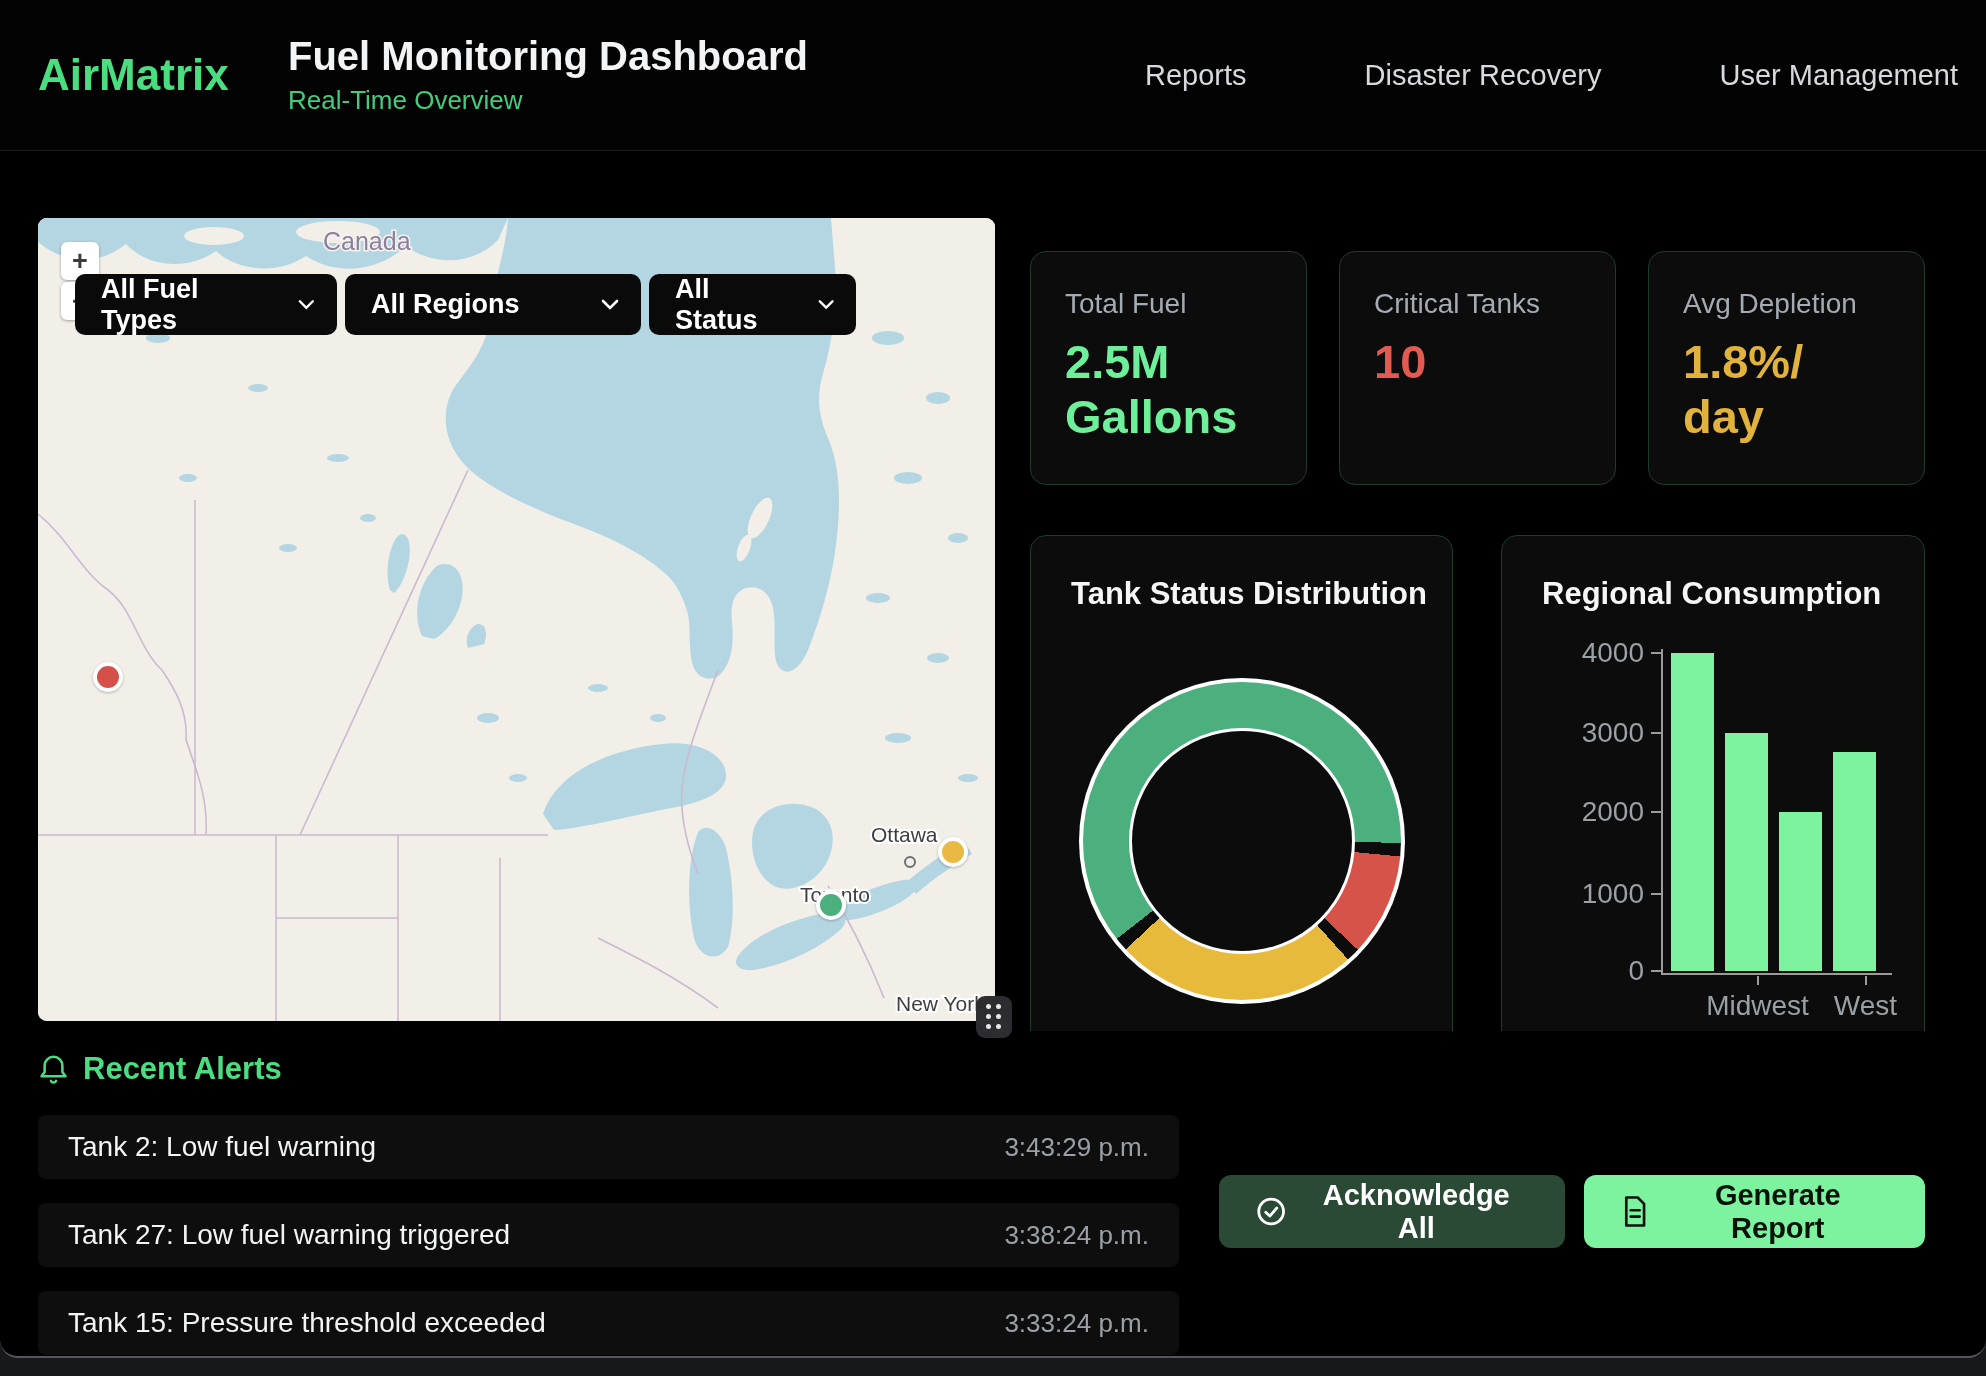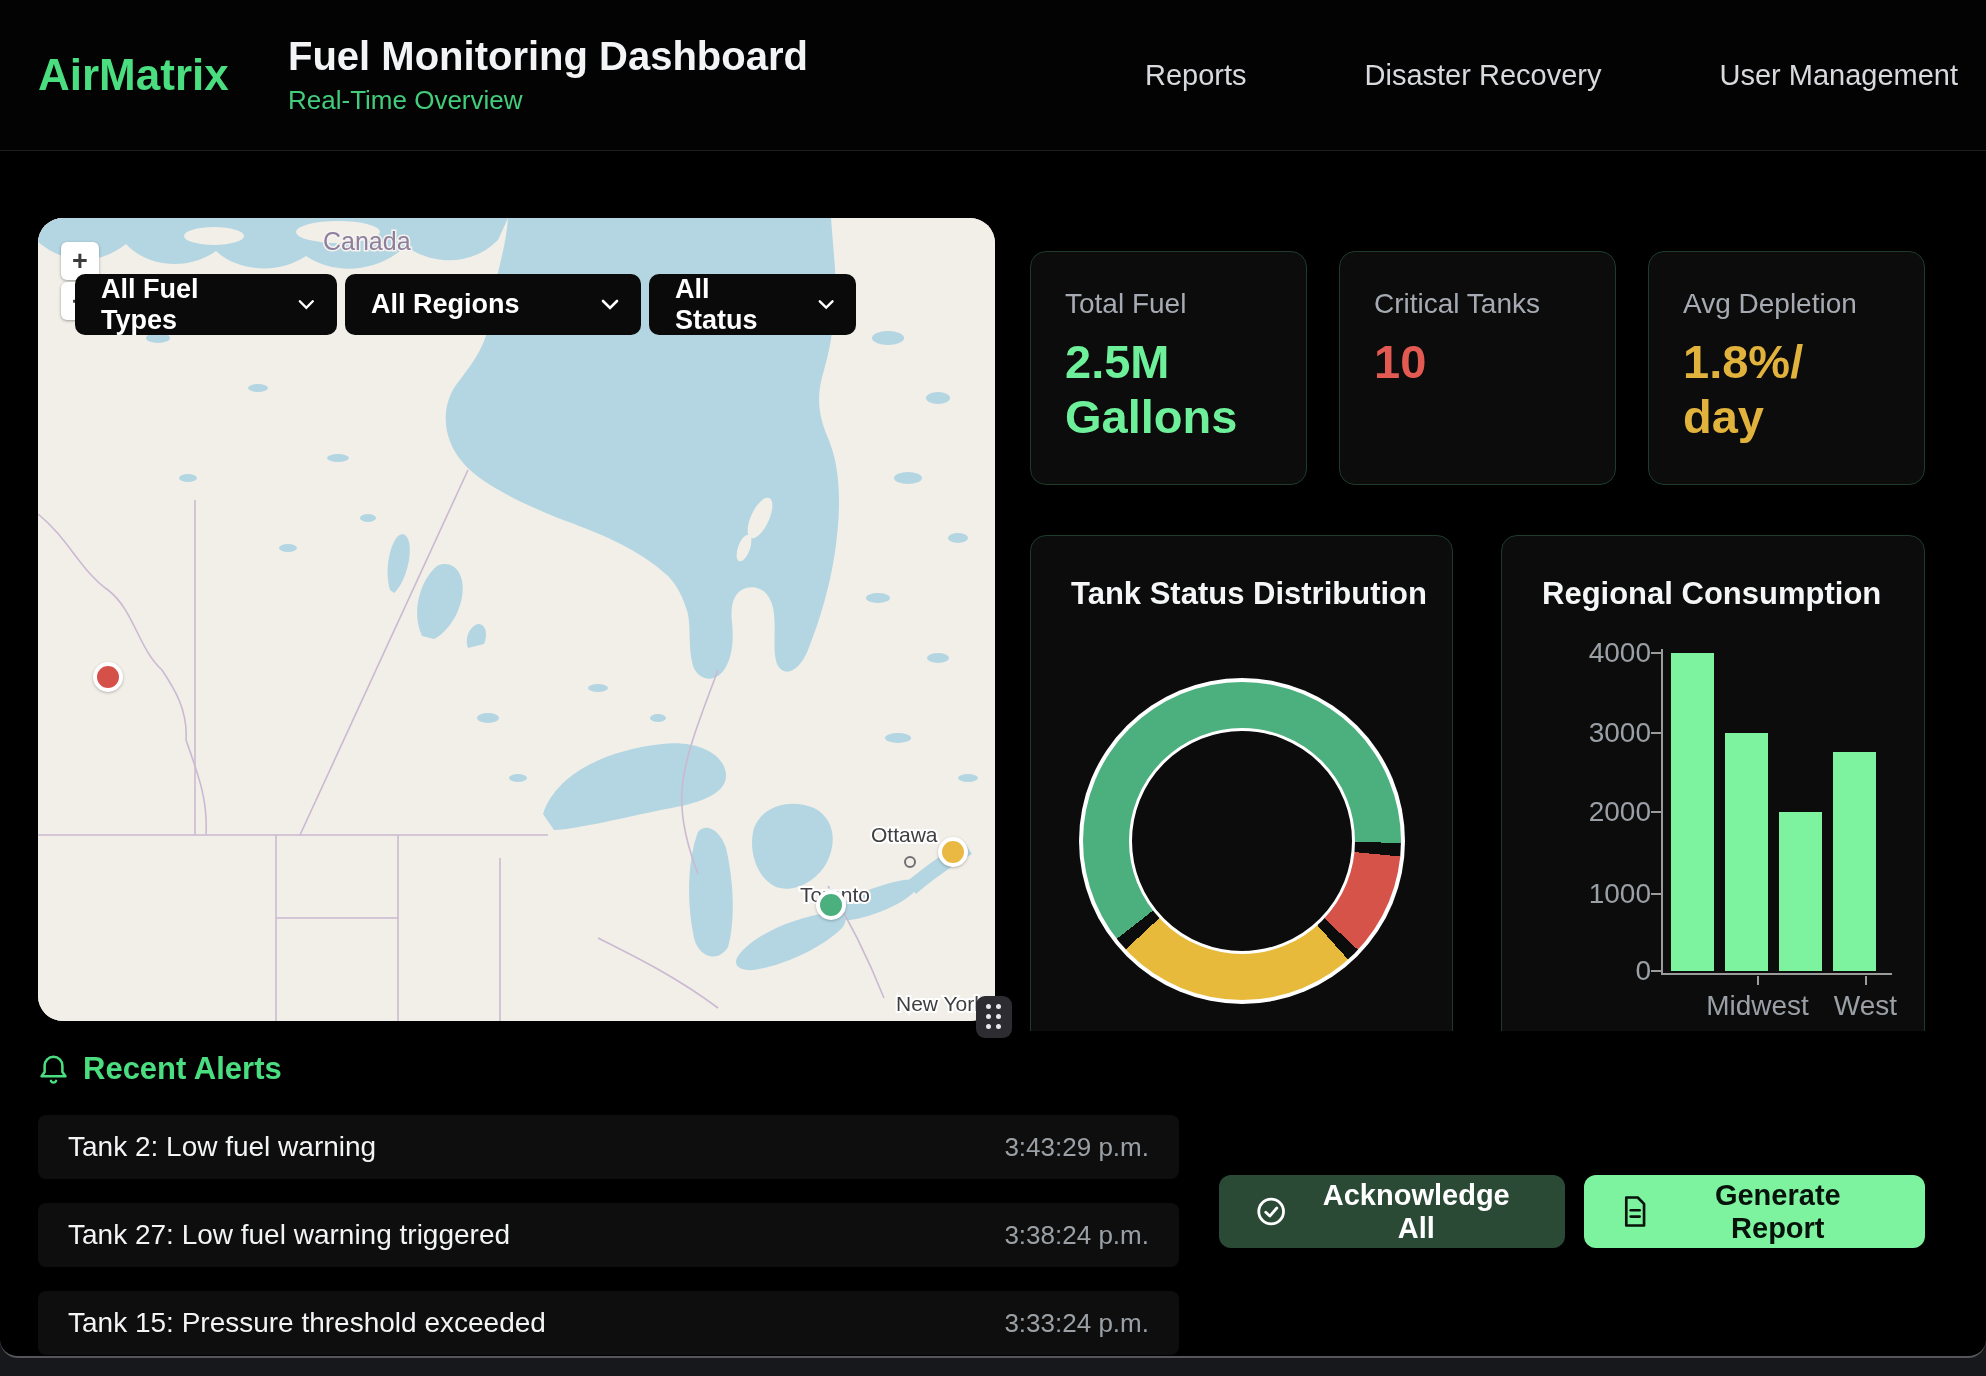--- a/index.html
+++ b/index.html
@@ -13,21 +13,21 @@
   .titles .title { font-size:40px; font-weight:bold; color:#f3f4f6; }
   .titles .subtitle { font-size:26px; color:#41cd7b; margin-top:6px; }
   nav { margin-left:auto; display:flex; gap:118px; }
   nav a { color:#d7d9dd; font-size:29px; text-decoration:none; cursor:pointer; }
 
   
   main { display:flex; align-items:flex-start; padding:67px 61px 0 38px; }
 
   
   .map-panel { position:relative; width:957px; height:803px; flex:none; }
-  .map-clip { position:absolute; inset:0; border-radius:25px; overflow:hidden; background:#f2efe9; }
+  .map-clip { position:absolute; inset:0; border-radius:9px; overflow:hidden; background:#f2efe9; }
   .map-clip svg { display:block; }
   .zoom-ctl { position:absolute; left:23px; top:24px; width:38px; display:flex; flex-direction:column; gap:2px; z-index:1; }
   .zoom-btn { width:38px; height:38px; background:#fff; border-radius:6px; color:#3c3c3c; font-size:27px; font-weight:bold;
               display:flex; align-items:center; justify-content:center; box-shadow:0 1px 3px rgba(0,0,0,.35); cursor:pointer; }
   .filters { position:absolute; left:37px; top:56px; display:flex; gap:8px; z-index:2; }
   .pill { height:61px; background:#0a0a0a; border-radius:10px; color:#fff; font-size:27px; font-weight:bold;
           display:flex; align-items:center; justify-content:space-between; padding:0 22px 0 26px; cursor:pointer; }
   .pill svg { margin-left:30px; }
   .marker { position:absolute; width:30px; height:30px; border-radius:50%; border:4px solid #fff; transform:translate(-50%,-50%);
             box-shadow:0 1px 3px rgba(0,0,0,.25); cursor:pointer; }
@@ -50,21 +50,21 @@
 
   .donut-wrap { position:absolute; left:50%; top:142px; transform:translateX(-50%); width:326px; height:326px;
                 border-radius:50%; background:#fff; display:grid; place-items:center; }
   .donut-ring { width:318px; height:318px; border-radius:50%; display:grid; place-items:center; }
   .donut-hole { width:226px; height:226px; border-radius:50%; background:#0b0c0b; border:3px solid #fff; }
 
   .bar-axis-y { position:absolute; left:159px; top:113px; width:2px; height:326px; background:#9b9b9b; }
   .bar-axis-x { position:absolute; left:159px; top:437px; width:231px; height:2px; background:#9b9b9b; }
   .bar-yaxis { position:absolute; left:0; top:117px; width:159px; height:318px; }
   .ylab { position:absolute; right:0; height:28px; display:flex; align-items:center; }
-  .ylab span { font-size:28px; color:#9aa0a6; margin-right:0; }
+  .ylab span { font-size:28px; color:#9aa0a6; margin-right:7px; }
   .ylab i { width:10px; height:2px; background:#9b9b9b; }
   .bar-plot { position:absolute; left:169px; top:117px; width:212px; height:318px; display:flex; align-items:flex-end; gap:11px; }
   .bar { width:43px; flex:none; }
   .bar-xlabels { position:absolute; left:180px; top:440px; display:flex; gap:11px; }
   .xcell { width:43px; flex:none; display:flex; flex-direction:column; align-items:center; }
   .xtick { width:2px; height:9px; background:#9b9b9b; }
   .xlab { font-size:28px; color:#9aa0a6; white-space:nowrap; margin-top:5px; }
 
   
   .alerts { padding:0 61px 0 38px; margin-top:20px; }

